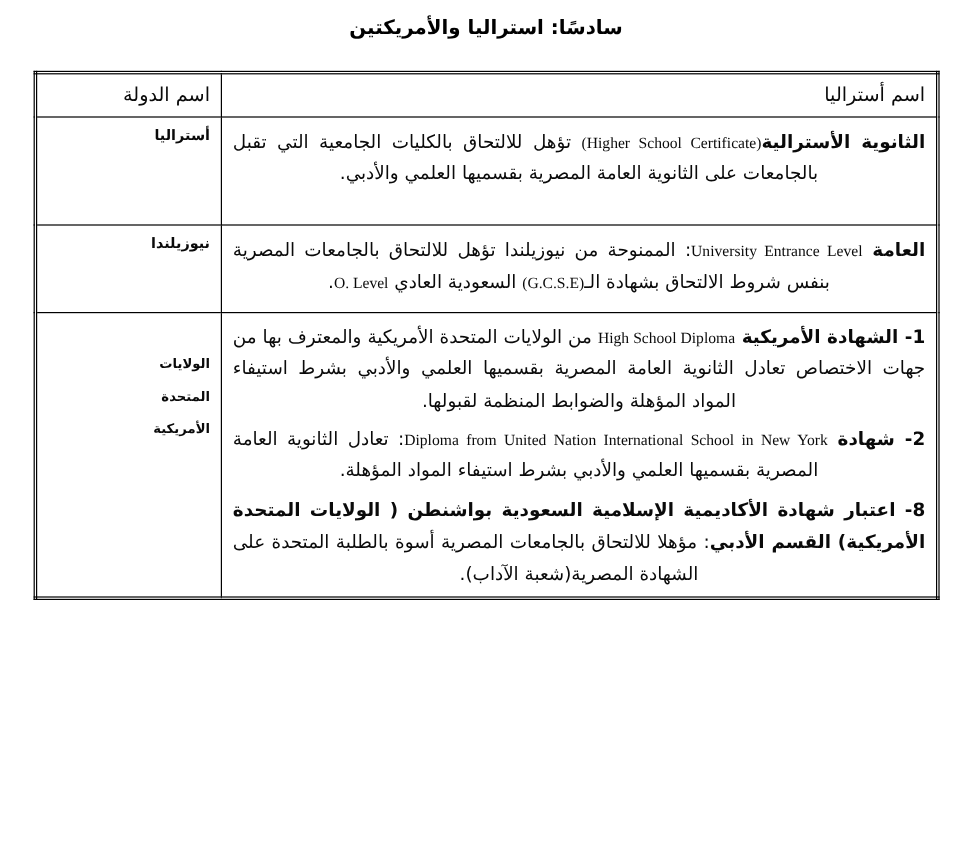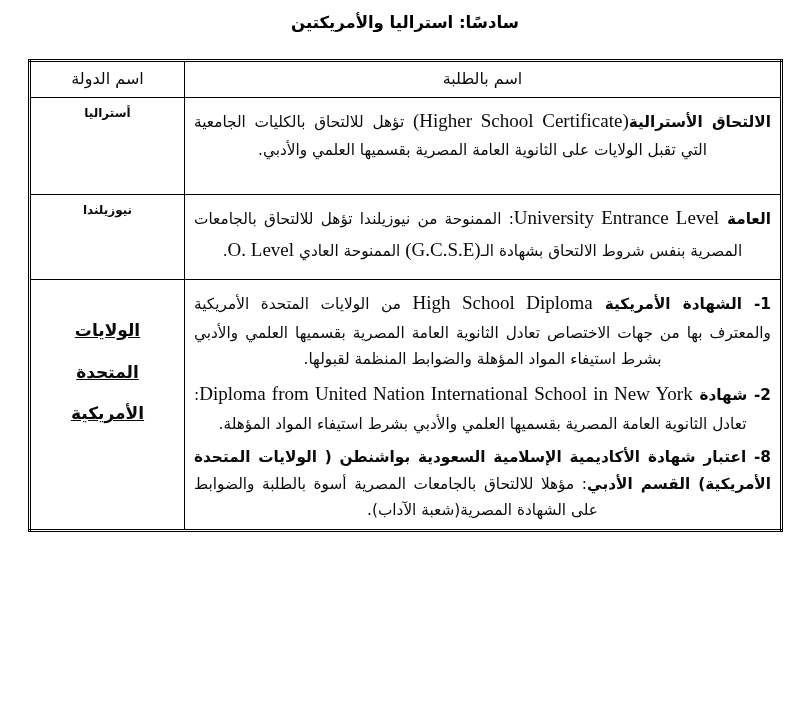--- a/index.html
+++ b/index.html
@@ -48,20 +48,21 @@
     table-layout: fixed;
     border: 3px double #000;
     background: #fff;
   }
   table.cert-table td,
   table.cert-table th {
     border: 1.6px solid #000;
     vertical-align: top;
     padding: 7px 9px 7px 9px;
     background: #fff;
+    text-align: right;
   }
 
   col.col-cert { width: 597px; }
   col.col-country { width: 155px; }
 
   .hdr {
     text-align: center;
     font-weight: normal;
     font-size: 16px;
     padding-top: 11px;
@@ -72,24 +73,23 @@
 
   .country-cell {
     text-align: center;
     font-size: 12px;
     font-weight: bold;
     line-height: 1.45;
     padding-top: 11px;
     font-family: "DejaVu Sans", "Liberation Sans", sans-serif;
   }
   .country-cell.usa {
-    font-size: 17px;
+    font-size: 11px;
     line-height: 2.45;
     padding-top: 30px;
-    text-decoration: underline;
   }
   .country-cell .cline { display: block; }
 
   .cert-cell {
     text-align: justify;
     text-align-last: center;
     font-size: 15.3px;
     line-height: 1.72;
     font-family: "DejaVu Sans", "Liberation Sans", sans-serif;
     direction: rtl;
@@ -98,21 +98,21 @@
   .cert-cell p {
     margin: 0 0 2px 0;
     text-align: justify;
   }
   .cert-cell p.last { margin-bottom: 0; }
 
   .b { font-weight: bold; }
   .lat {
     font-family: "Liberation Serif", "DejaVu Serif", serif;
     font-weight: normal;
-    font-size: 19px;
+    font-size: 13px;
     direction: ltr;
     unicode-bidi: embed;
   }
 
   .row-australia .cert-cell { padding-bottom: 30px; }
   .row-nz .cert-cell { padding-bottom: 12px; }
   .row-usa .cert-cell { padding-bottom: 6px; }
 
   .item { margin-bottom: 4px; }
   .item.i2 { margin-top: 6px; }
@@ -126,58 +126,58 @@
   <div class="doc-title">سادسًا: استراليا والأمريكتين</div>
 
   <div class="table-wrap">
     <table class="cert-table">
       <colgroup>
         <col class="col-cert">
         <col class="col-country">
       </colgroup>
       <thead>
         <tr>
-          <th class="hdr">اسم بالطلبة</th>
+          <th class="hdr">اسم أستراليا</th>
           <th class="hdr">اسم الدولة</th>
         </tr>
       </thead>
       <tbody>
 
         <tr class="row-australia">
           <td class="cert-cell">
             <p class="last">
-              <span class="b">الالتحاق الأسترالية</span><span class="lat">(Higher School Certificate)</span><span> تؤهل للالتحاق بالكليات الجامعية التي تقبل الولايات على الثانوية العامة المصرية بقسميها العلمي والأدبي.</span>
+              <span class="b">الثانوية الأسترالية</span><span class="lat">(Higher School Certificate)</span><span> تؤهل للالتحاق بالكليات الجامعية التي تقبل بالجامعات على الثانوية العامة المصرية بقسميها العلمي والأدبي.</span>
             </p>
           </td>
           <td class="country-cell">
             <span class="cline">أستراليا</span>
           </td>
         </tr>
 
         <tr class="row-nz">
           <td class="cert-cell">
             <p class="last">
-              <span class="b">العامة </span><span class="lat">University Entrance Level</span><span>: الممنوحة من نيوزيلندا تؤهل للالتحاق بالجامعات المصرية بنفس شروط الالتحاق بشهادة الـ</span><span class="lat">(G.C.S.E)</span><span> الممنوحة العادي </span><span class="lat">O. Level</span><span>.</span>
+              <span class="b">العامة </span><span class="lat">University Entrance Level</span><span>: الممنوحة من نيوزيلندا تؤهل للالتحاق بالجامعات المصرية بنفس شروط الالتحاق بشهادة الـ</span><span class="lat">(G.C.S.E)</span><span> السعودية العادي </span><span class="lat">O. Level</span><span>.</span>
             </p>
           </td>
           <td class="country-cell">
             <span class="cline">نيوزيلندا</span>
           </td>
         </tr>
 
         <tr class="row-usa">
           <td class="cert-cell">
             <p class="item i1">
               <span class="b">1- الشهادة الأمريكية </span><span class="lat">High School Diploma</span><span> من الولايات المتحدة الأمريكية والمعترف بها من جهات الاختصاص تعادل الثانوية العامة المصرية بقسميها العلمي والأدبي بشرط استيفاء المواد المؤهلة والضوابط المنظمة لقبولها.</span>
             </p>
             <p class="item i2">
               <span class="b">2- شهادة </span><span class="lat">Diploma from United Nation International School in New York</span><span>: تعادل الثانوية العامة المصرية بقسميها العلمي والأدبي بشرط استيفاء المواد المؤهلة.</span>
             </p>
             <p class="item i3 last">
-              <span class="b">8- اعتبار شهادة الأكاديمية الإسلامية السعودية بواشنطن ( الولايات المتحدة الأمريكية) القسم الأدبي</span><span>: مؤهلا للالتحاق بالجامعات المصرية أسوة بالطلبة والضوابط على الشهادة المصرية(شعبة الآداب).</span>
+              <span class="b">8- اعتبار شهادة الأكاديمية الإسلامية السعودية بواشنطن ( الولايات المتحدة الأمريكية) القسم الأدبي</span><span>: مؤهلا للالتحاق بالجامعات المصرية أسوة بالطلبة المتحدة على الشهادة المصرية(شعبة الآداب).</span>
             </p>
           </td>
           <td class="country-cell usa">
             <span class="cline">الولايات</span>
             <span class="cline">المتحدة</span>
             <span class="cline">الأمريكية</span>
           </td>
         </tr>
 
       </tbody>

